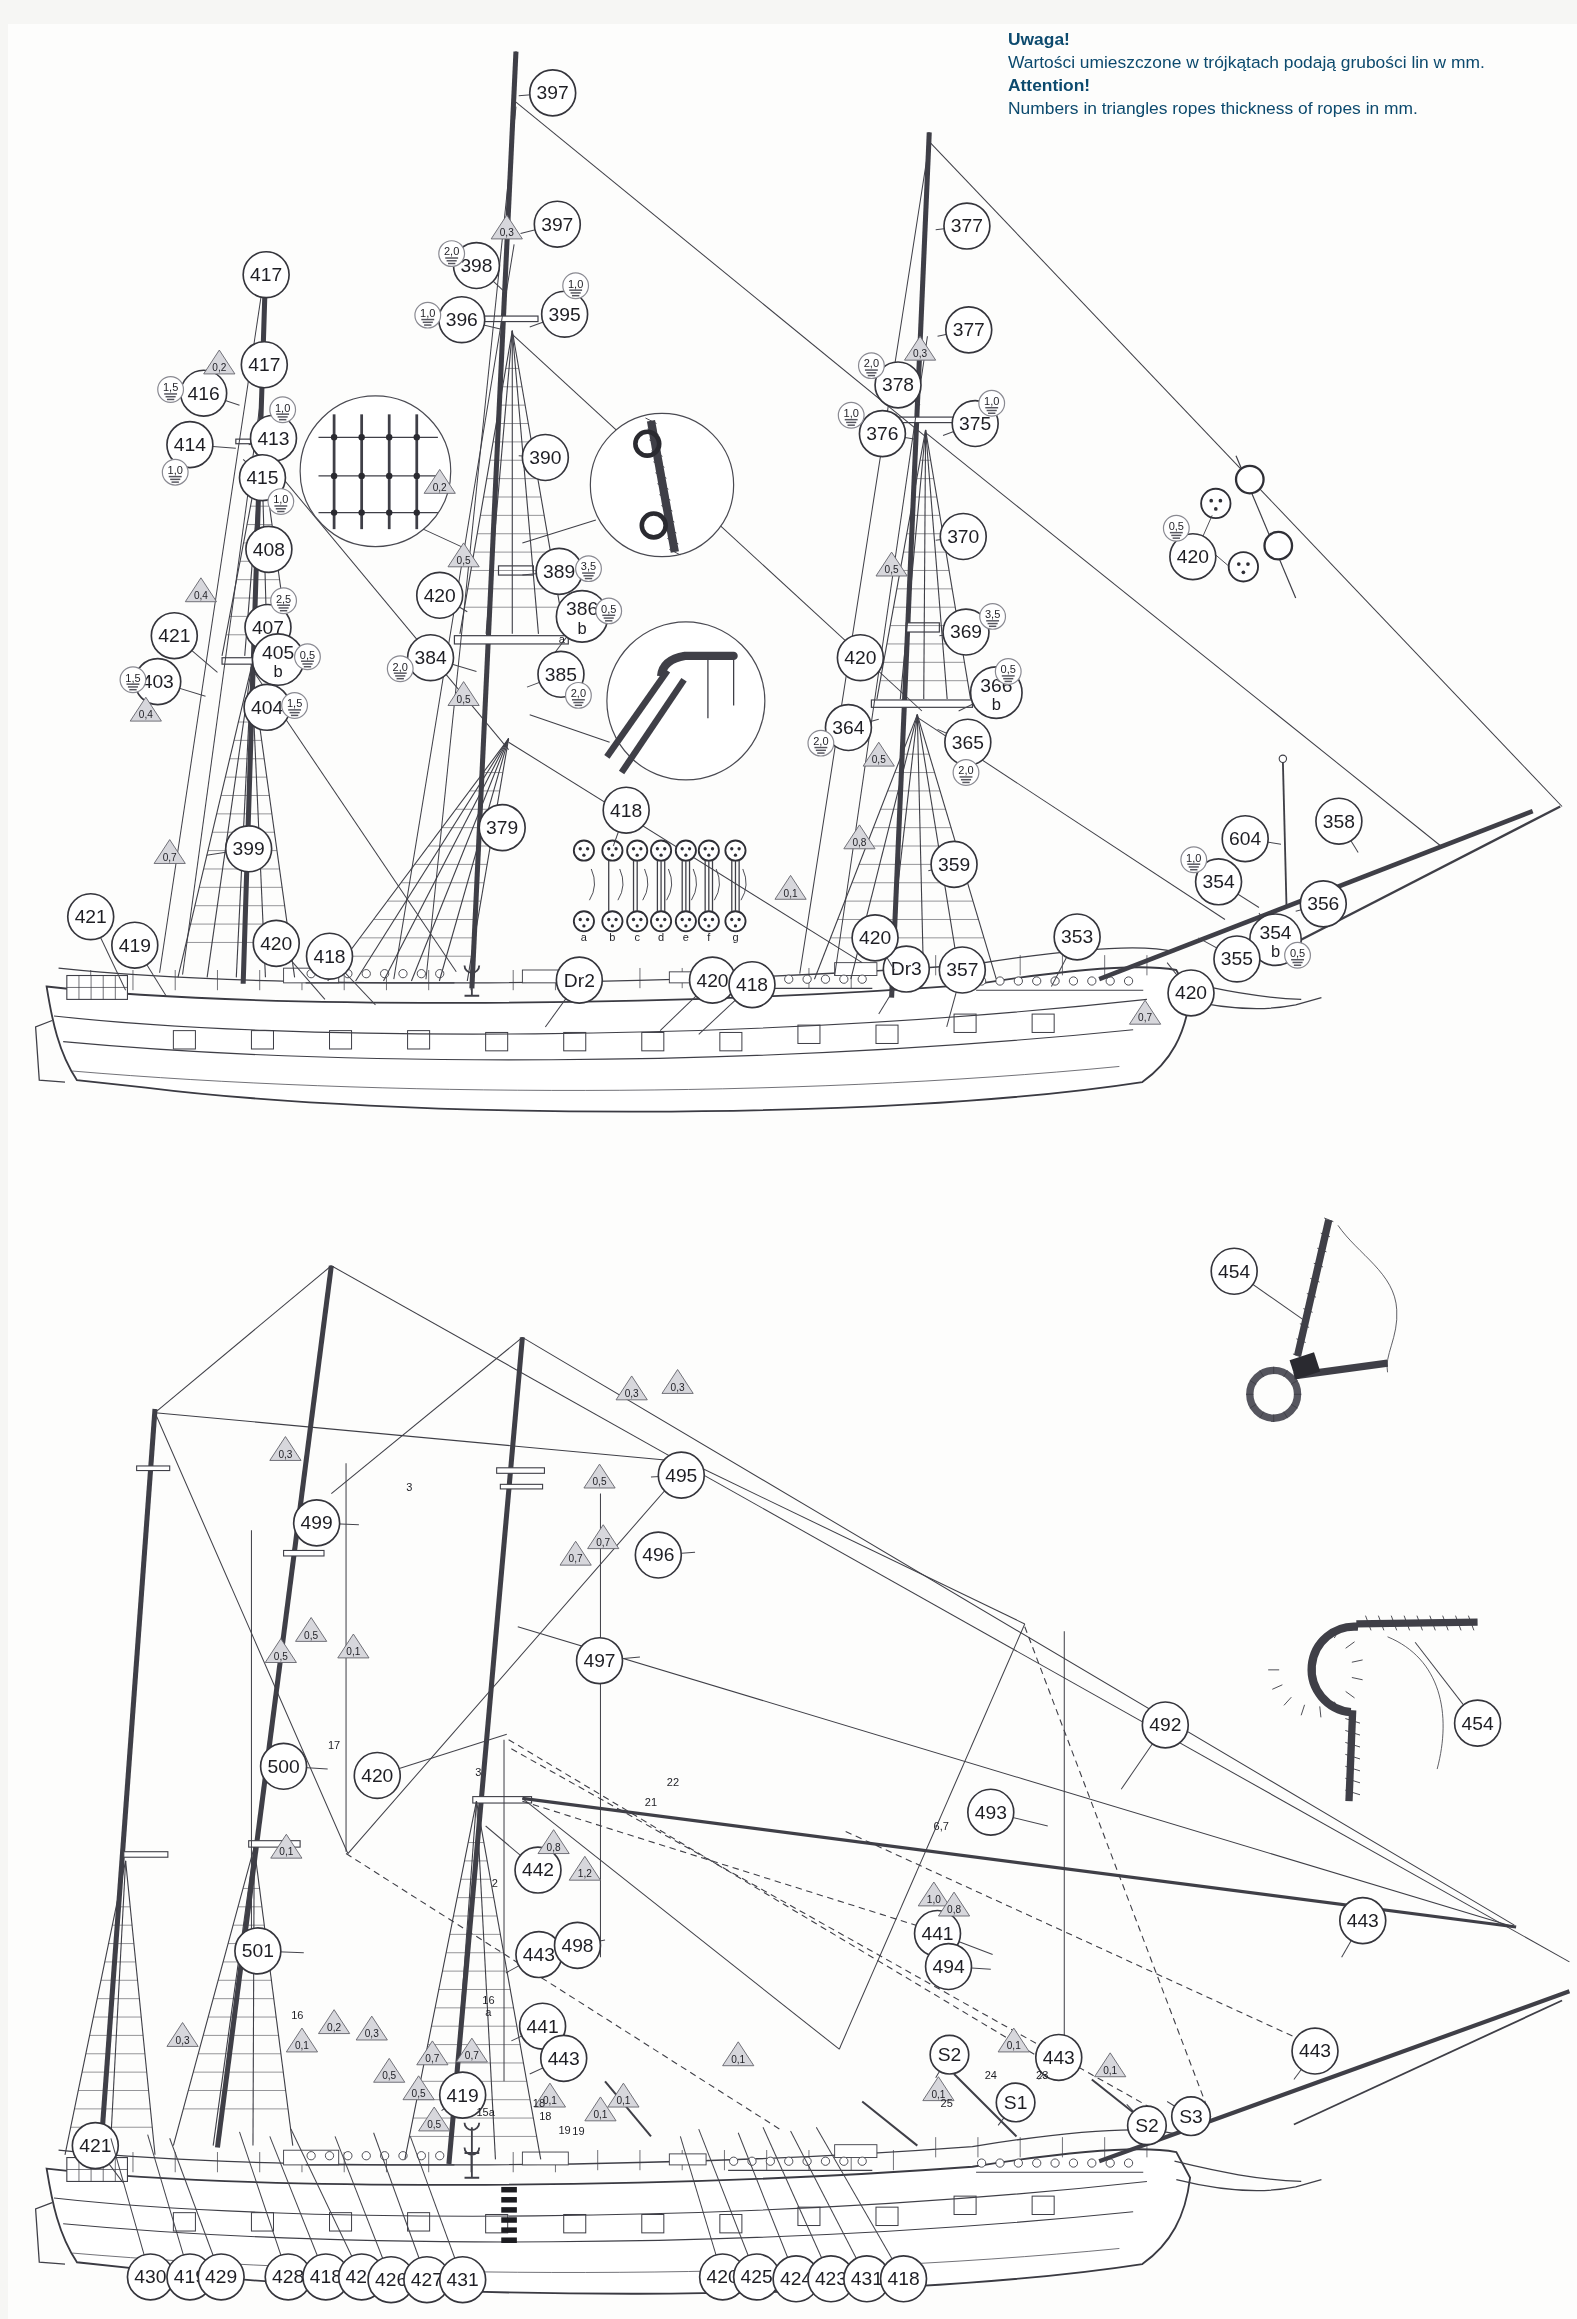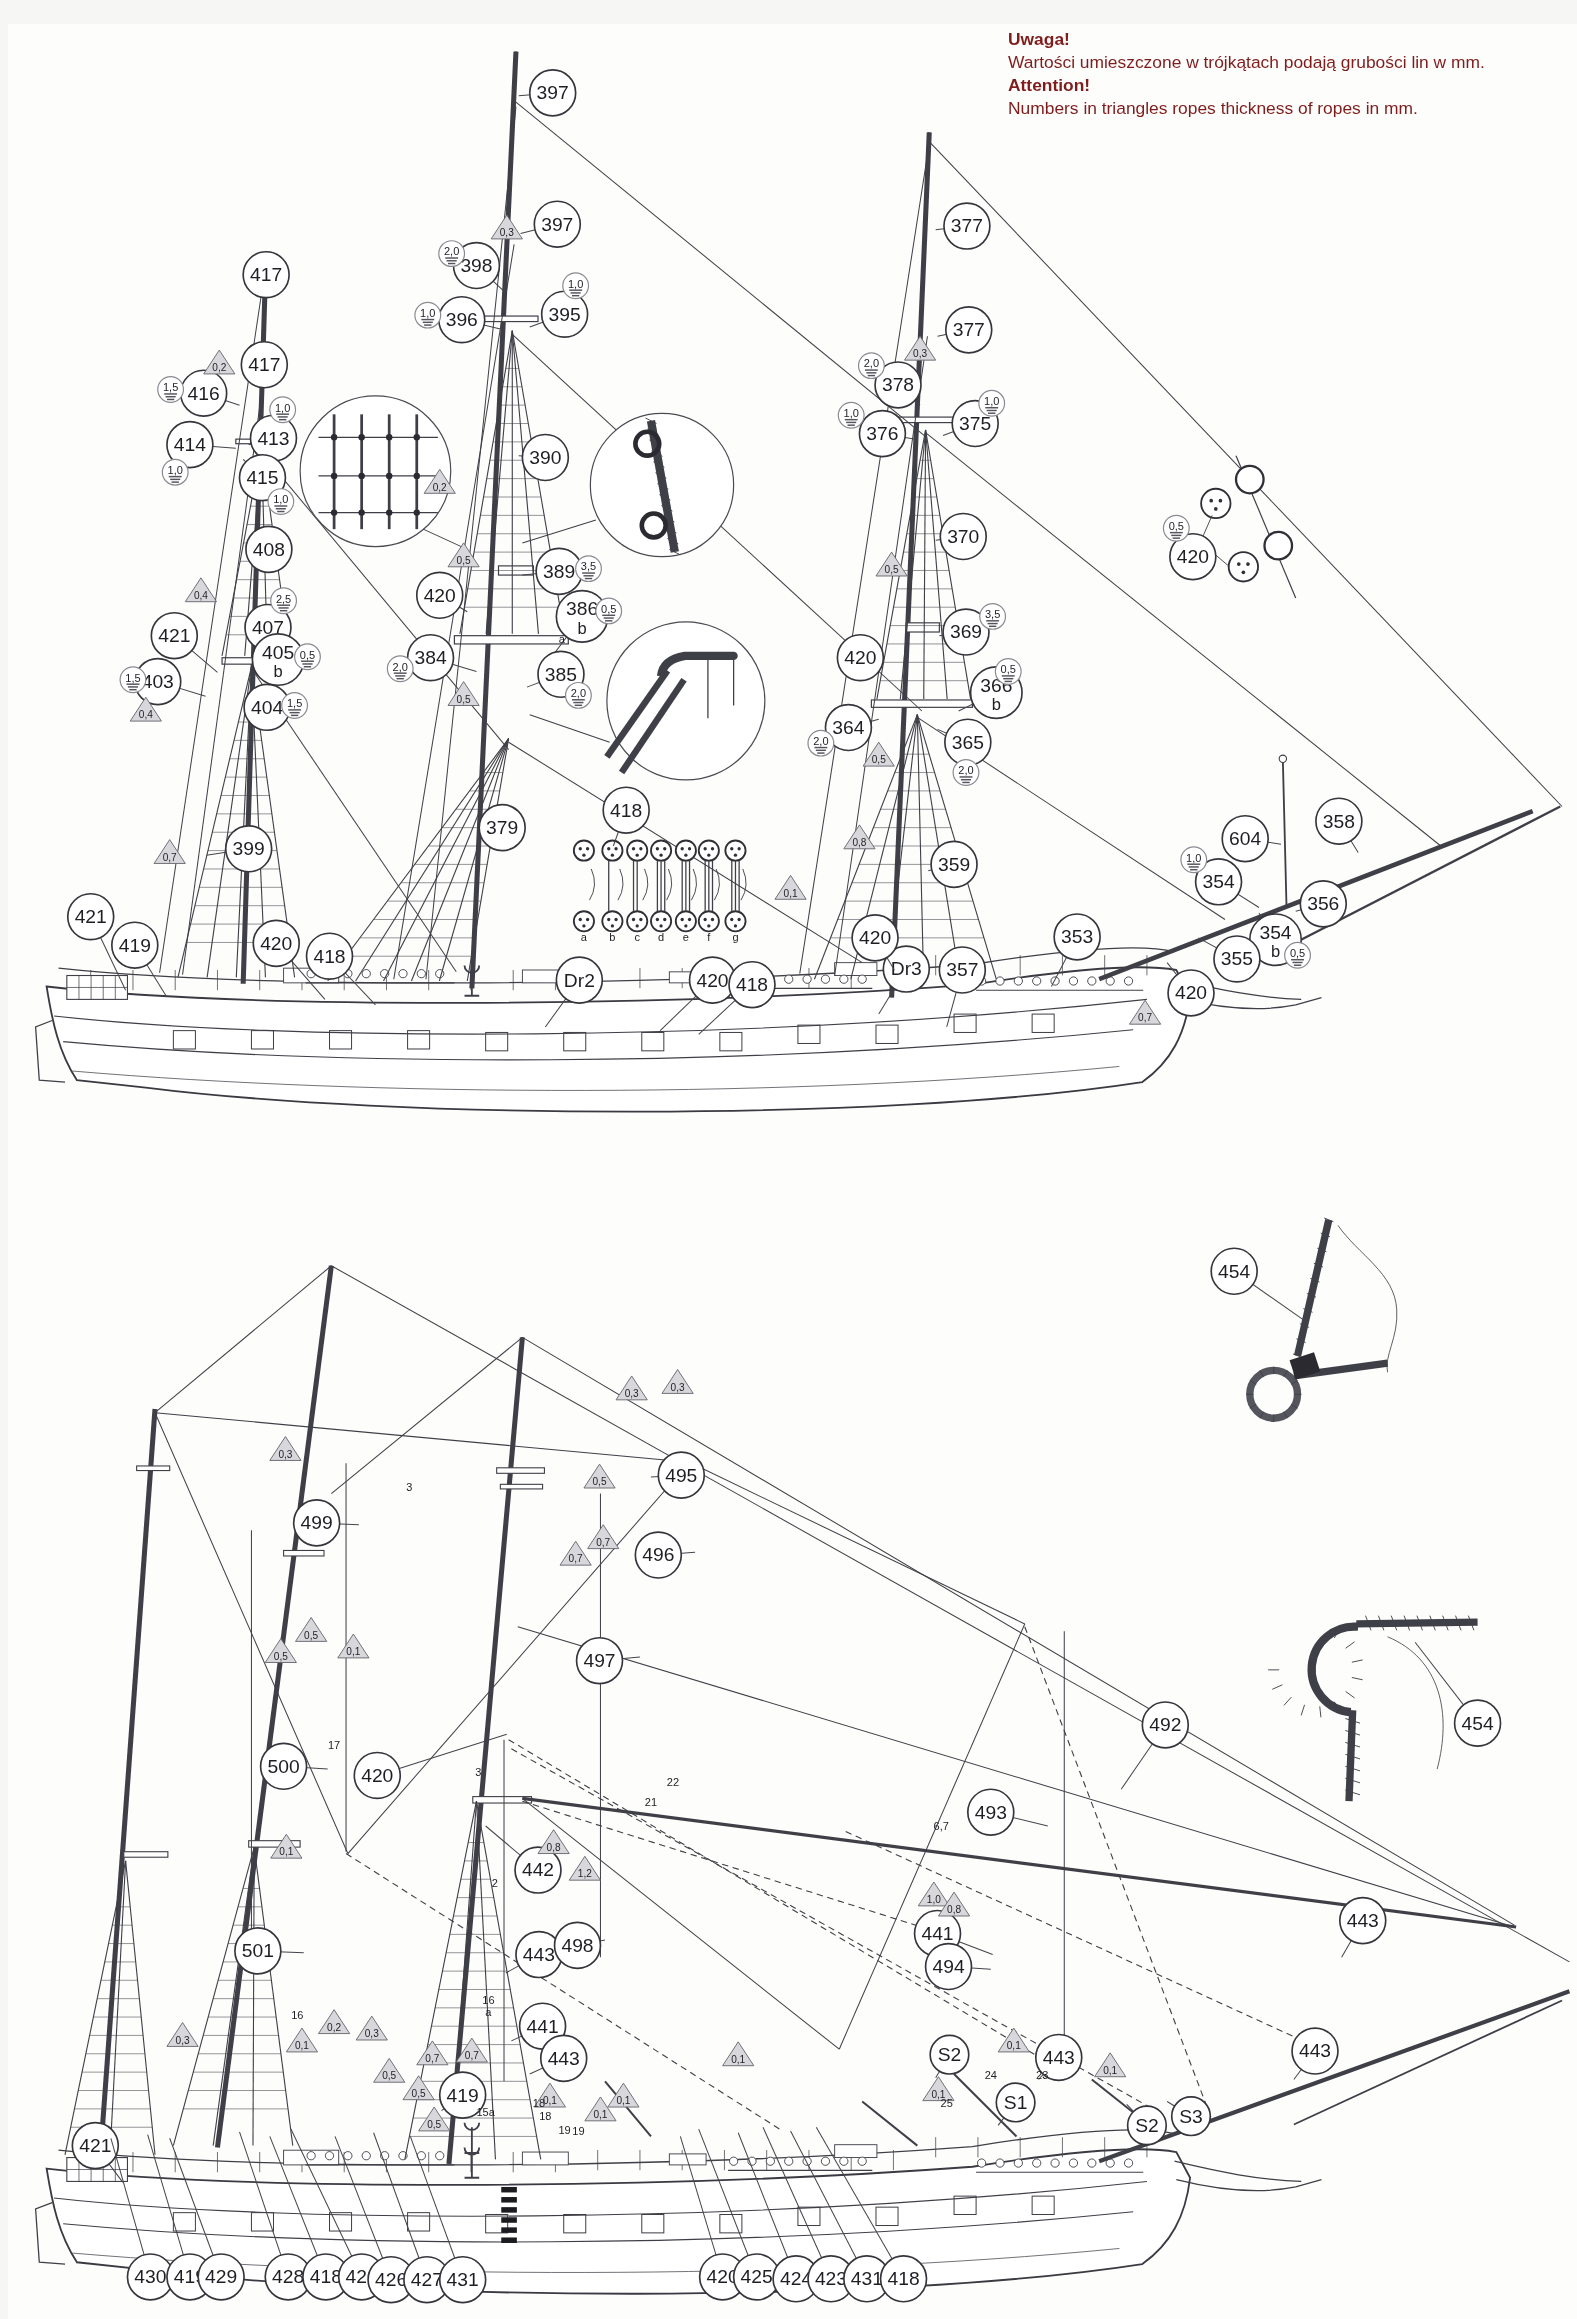--- a/index.html
+++ b/index.html
@@ -1,18 +1,18 @@
 <!DOCTYPE html>
 <html style="font-size:14.7px"><head>
 <meta charset="utf-8">
 <style>
   html,body{margin:0;padding:0;background:#f6f6f4;}
   body{width:1578px;height:2320px;position:relative;font-family:"Liberation Sans",sans-serif;}
   #sheet{position:absolute;left:8px;top:0;width:1578px;height:2320px;background:#fdfdfc;margin-top:24px;}
-  #note{position:absolute;left:1008px;top:27.5px;width:551px;color:#7f1d1d;font-size:17.4px;line-height:23px;}
+  #note{position:absolute;left:1008px;top:27.5px;width:551px;color:#0c4a6e;font-size:17.4px;line-height:23px;}
   #note .b{font-weight:bold;}
   svg text{font-family:"Liberation Sans",sans-serif;fill:#1e1e24;}
   .lbl-circle{fill:#ffffff;stroke:#35353c;stroke-width:1.8;}
   .lbl-leader{stroke:#44444c;stroke-width:1.1;fill:none;}
   .hull{fill:#ffffff;stroke:#3a3a42;stroke-width:2;}
   .ln{stroke:#3f3f47;fill:none;}
 </style>
 </head>
 <body>
 

